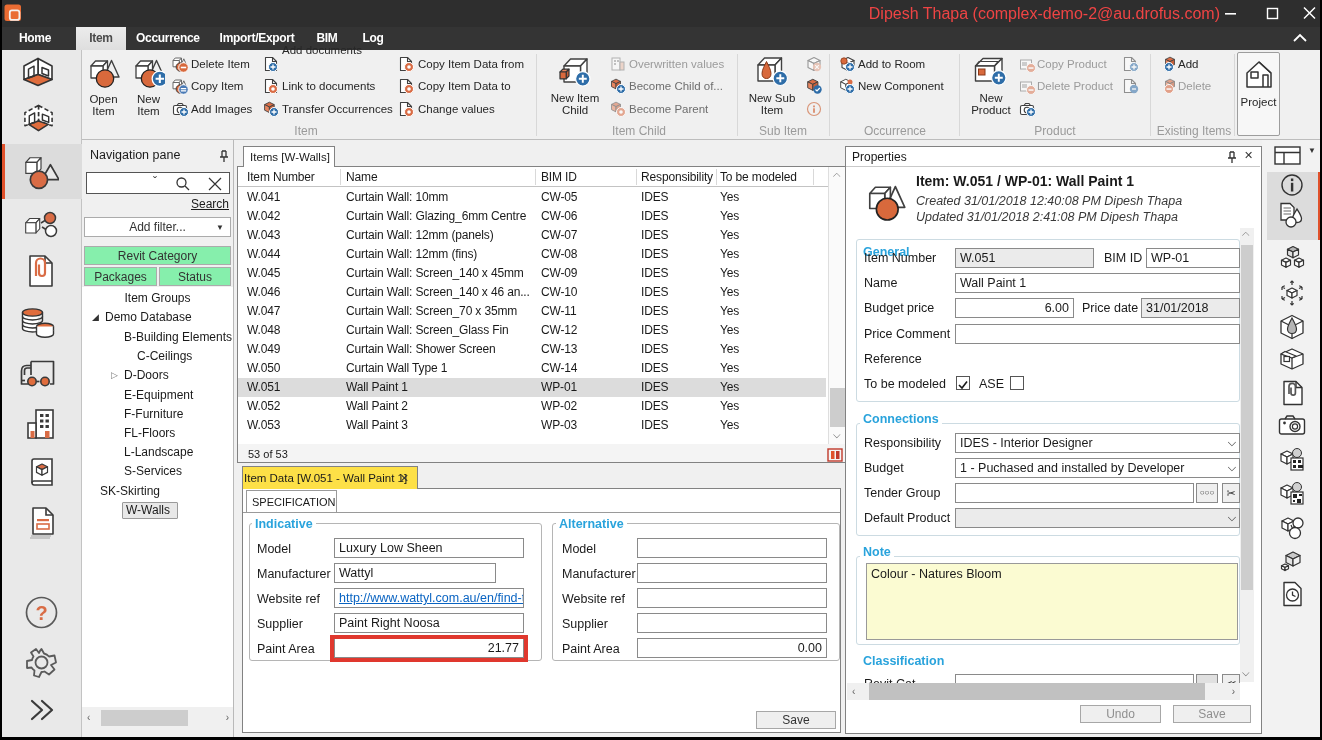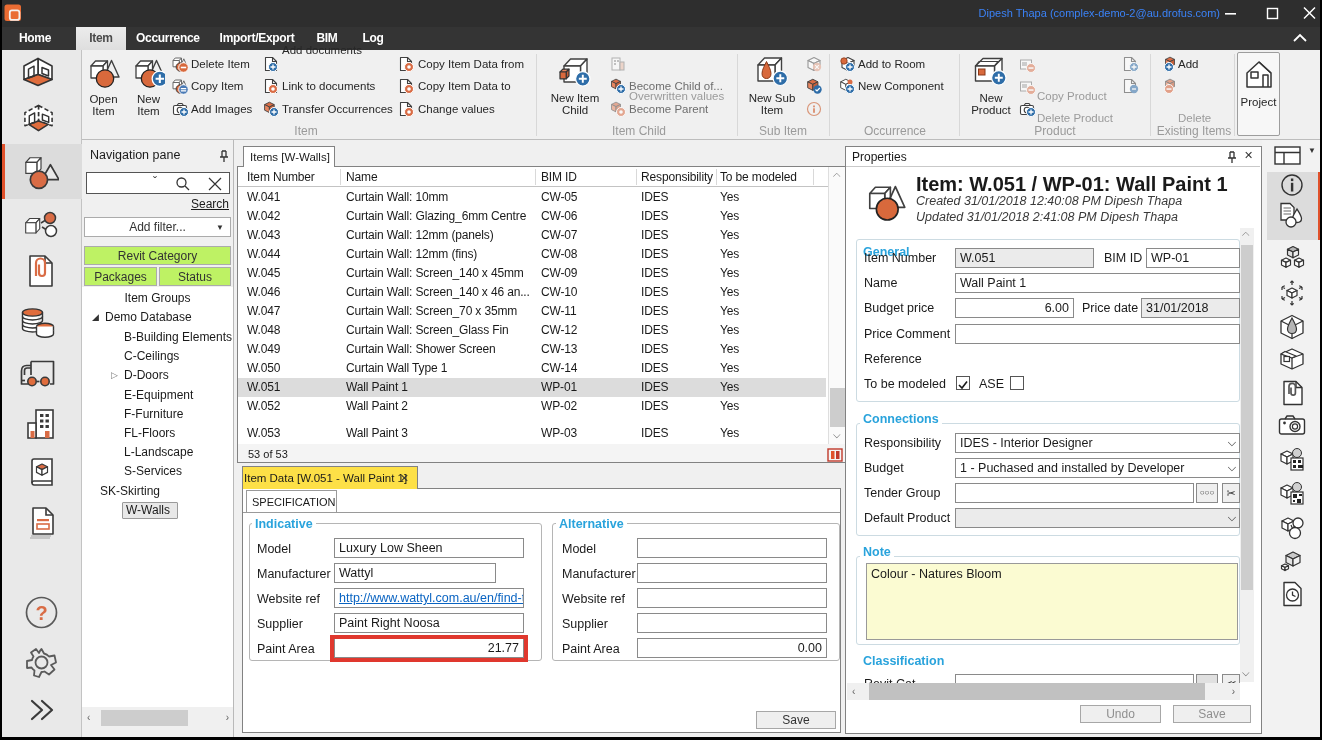--- a/index.html
+++ b/index.html
@@ -9,29 +9,29 @@
 
 #titlebar { left:0; top:0; width:1322px; height:27px; background:#2e2e2e; }
 #menubar { left:0; top:27px; width:1322px; height:23px; background:#343434; }
 .mtab { position:absolute; top:0; height:23px; line-height:23px; color:#fff; font-weight:bold; font-size:12px; letter-spacing:-0.3px; text-align:center; }
 
 #ribbon { left:82px; top:50px; width:1240px; height:90px; background:#f0f0f0; border-bottom:1px solid #bdbdbd; }
 .rsep { position:absolute; top:4px; height:82px; width:1px; background:#d8d8d8; }
 .rlabel { position:absolute; top:75px; height:14px; line-height:14px; font-size:12px; color:#9a9a9a; text-align:center; }
 .bigbtn { position:absolute; text-align:center; font-size:11.5px; color:#262626; line-height:12.5px; }
 .smtxt { position:absolute; height:16px; line-height:16px; font-size:11.5px; color:#262626; white-space:nowrap; }
-.gray { color:#9b9b9b;margin-top:32px; }
+.gray { color:#9b9b9b; }
 .dgray { color:#6e6e6e; }
 
 #sidebar { left:0; top:50px; width:82px; height:690px; background:#e9e9e9; border-right:1px solid #c3c3c3; }
 #sidesel { left:0; top:144px; width:82px; height:55px; background:#dcdcdc; }
 #sidebarangle { left:0; top:144px; width:5px; height:55px; background:#e0512b; }
 
 #navpane { left:82px; top:140px; width:152px; height:600px; background:#f0f0f0; border-right:1px solid #b9b9b9; }
-.navbtn { position:absolute; background:#bef264; border:1px solid #ababab; font-size:12px; color:#333; text-align:center; }
+.navbtn { position:absolute; background:#86efac; border:1px solid #ababab; font-size:12px; color:#333; text-align:center; }
 #tree { position:absolute; left:0px; top:147px; width:151px; height:420px; background:#fff; }
 .trow { position:absolute; left:0; width:151px; height:19px; line-height:19px; font-size:12px; color:#1a1a1a; white-space:nowrap; }
 
 .tab { position:absolute; background:#fff; border:1px solid #828282; border-bottom:none; font-size:11.5px; color:#1a1a1a; }
 #itemstable { left:237px; top:166px; width:609px; height:297px; background:#fff; border:1px solid #828282; }
 .hdr { position:absolute; top:1px; height:18px; line-height:18px; font-size:12px; letter-spacing:-0.15px; color:#1a1a1a; white-space:nowrap; }
 .cell { position:absolute; height:19px; line-height:19px; font-size:12px; letter-spacing:-0.15px; color:#1a1a1a; white-space:nowrap; }
 .colsep { position:absolute; top:2px; width:1px; height:16px; background:#d9d9d9; }
 
 #itemdata { left:242px; top:488px; width:599px; height:245px; background:#fff; border:1px solid #828282; }
@@ -51,21 +51,21 @@
 
 #winborder { left:0; top:0; width:1322px; height:740px; border:2px solid #000; border-top:none; pointer-events:none; }
 </style>
 </head>
 <body>
 <div class="abs" id="titlebar">
   <svg class="abs" style="left:4px;top:4px" width="18" height="18" viewBox="0 0 18 18">
     <rect x="0.5" y="0.5" width="16.5" height="16.5" rx="2.5" fill="#ea6c33"></rect>
     <rect x="5.8" y="6.3" width="9.6" height="9.6" rx="2.2" fill="none" stroke="#f4f0ee" stroke-width="1.8"></rect>
   </svg>
-  <div class="abs" style="left:820px;top:0;width:400px;height:27px;line-height:27px;color:#3b82f6;font-size:11px;text-align:right">Dipesh Thapa (complex-demo-2@au.drofus.com)</div>
+  <div class="abs" style="left:820px;top:0;width:400px;height:27px;line-height:27px;color:#ef4444;font-size:16px;text-align:right">Dipesh Thapa (complex-demo-2@au.drofus.com)</div>
   <svg class="abs" style="left:1224px;top:0" width="14" height="27" viewBox="0 0 14 27">
       <rect x="1" y="13" width="11" height="1.6" fill="#fff"></rect>
     </svg>
   <svg class="abs" style="left:1266px;top:0" width="14" height="27" viewBox="0 0 14 27">
       <rect x="1.5" y="8.5" width="10" height="10" fill="none" stroke="#fff" stroke-width="1.4"></rect>
     </svg>
   <svg class="abs" style="left:1302px;top:0" width="16 " height="27" viewBox="0 0 16 27">
       <path d="M2 7.5 L13 18.5 M13 7.5 L2 18.5" stroke="#fff" stroke-width="1.5"></path>
     </svg>
 </div>
@@ -468,21 +468,21 @@
   </div>
   <div class="abs" style="left:0;top:57px;width:147px;font-size:12px;color:#1a1a1a;text-align:right"><span style="text-decoration:underline">Search</span></div>
   <div class="navbtn" style="left:2px;top:77px;width:147px;height:20px;background:#fff;line-height:19px">Add filter...<span class="abs" style="right:6px;top:0px;font-size:8px;color:#333">▼</span></div>
   <div class="navbtn" style="left:2px;top:106px;width:147px;height:19px;line-height:18px">Revit Category</div>
   <div class="navbtn" style="left:2px;top:127px;width:73px;height:19px;line-height:18px">Packages</div>
   <div class="navbtn" style="left:77px;top:127px;width:72px;height:19px;line-height:18px">Status</div>
   <div id="tree">
     <div class="trow" style="top:2px;text-align:center">Item Groups</div>
     <div class="trow" style="top:21px"><span style="position:absolute;left:10px;top:0px;font-size:9px;color:#333">◢</span><span style="margin-left:23px">Demo Database</span></div>
     <div class="trow" style="top:41px;padding-left:42px">B-Building Elements</div>
-    <div class="trow" style="top:60px;padding-left:42px">C-Ceilings</div>
+    <div class="trow" style="top:60px;padding-left:55px">C-Ceilings</div>
     <div class="trow" style="top:79px"><span style="position:absolute;left:29px;top:0px;font-size:9px;color:#777">▷</span><span style="margin-left:42px">D-Doors</span></div>
     <div class="trow" style="top:99px;padding-left:42px">E-Equipment</div>
     <div class="trow" style="top:118px;padding-left:42px">F-Furniture</div>
     <div class="trow" style="top:137px;padding-left:42px">FL-Floors</div>
     <div class="trow" style="top:156px;padding-left:42px">L-Landscape</div>
     <div class="trow" style="top:175px;padding-left:42px">S-Services</div>
     <div class="trow" style="top:195px;padding-left:18px">SK-Skirting</div>
     <div class="trow" style="top:214px">
         <span style="position:absolute;left:40px;top:1px;width:56px;height:17px;border:1px solid #9a9a9a;background:#e8e8e8;border-radius:1px"></span>
         <span style="position:absolute;left:44px">W-Walls</span>
@@ -585,21 +585,21 @@
         <span style="position:absolute;left:403px">IDES</span>
         <span style="position:absolute;left:482px">Yes</span>
       </div>
     <div class="cell" style="top:209px;left:0;width:588px;">
         <span style="position:absolute;left:9px">W.052</span>
         <span style="position:absolute;left:108px">Wall Paint 2</span>
         <span style="position:absolute;left:303px">WP-02</span>
         <span style="position:absolute;left:403px">IDES</span>
         <span style="position:absolute;left:482px">Yes</span>
       </div>
-    <div class="cell" style="top:236px;left:0;width:588px;">
+    <div class="cell" style="top:228px;left:0;width:588px;">
         <span style="position:absolute;left:9px">W.053</span>
         <span style="position:absolute;left:108px">Wall Paint 3</span>
         <span style="position:absolute;left:303px">WP-03</span>
         <span style="position:absolute;left:403px">IDES</span>
         <span style="position:absolute;left:482px">Yes</span>
       </div>
   </div>
 
   <div class="sb" style="left:590px;top:0px;width:17px;height:277px;border-left:1px solid #dedede;background:#fafafa">
     <span class="arr" style="left:4px;top:4px;display:inline-block;transform:rotate(180deg)">⌵</span>
@@ -653,21 +653,21 @@
   <svg class="abs" style="left:380px;top:4px" width="12" height="13" viewBox="0 0 12 13">
       <g stroke="#333" stroke-width="1.3" fill="none">
         <path d="M4 1 H8 M4 1 V7 M8 1 V7 M2 7 H10 M6 7 V12"></path>
       </g>
     </svg>
   <span class="abs" style="left:398px;top:2px;font-size:11px;color:#333">✕</span>
   <div class="abs" style="left:0;top:19px;width:414px;height:1px;background:#c9c9c9"></div>
   <svg class="abs" style="left:20px;top:34px" width="40" height="40" viewBox="0 0 32 32">
       <use href="#itembig"></use>
     </svg>
-  <div class="abs" style="left:70px;top:26px;font-size:20px;font-weight:bold;color:#1a1a1a">Item: W.051 / WP-01: Wall Paint 1</div>
+  <div class="abs" style="left:70px;top:26px;font-size:14px;font-weight:bold;color:#1a1a1a">Item: W.051 / WP-01: Wall Paint 1</div>
   <div class="abs" style="left:70px;top:47px;font-size:12.5px;font-style:italic;color:#3a3a3a">Created 31/01/2018 12:40:08 PM Dipesh Thapa</div>
   <div class="abs" style="left:70px;top:63px;font-size:12.5px;font-style:italic;color:#3a3a3a">Updated 31/01/2018 2:41:08 PM Dipesh Thapa</div>
 
   <div class="groupbox" style="left:10px;top:92px;width:384px;height:163px;border-color:#ccdbe2"></div>
   <div class="bluehdr" style="left:14px;top:98px">General</div>
   <div class="flabel" style="left:18px;top:104px">Item Number</div>
   <div class="finput fdis" style="left:109px;top:101px;width:139px;height:20px">W.051</div>
   <div class="flabel" style="left:258px;top:104px">BIM ID</div>
   <div class="finput" style="left:300px;top:101px;width:94px;height:20px">WP-01</div>
   <div class="flabel" style="left:18px;top:129px">Name</div>

